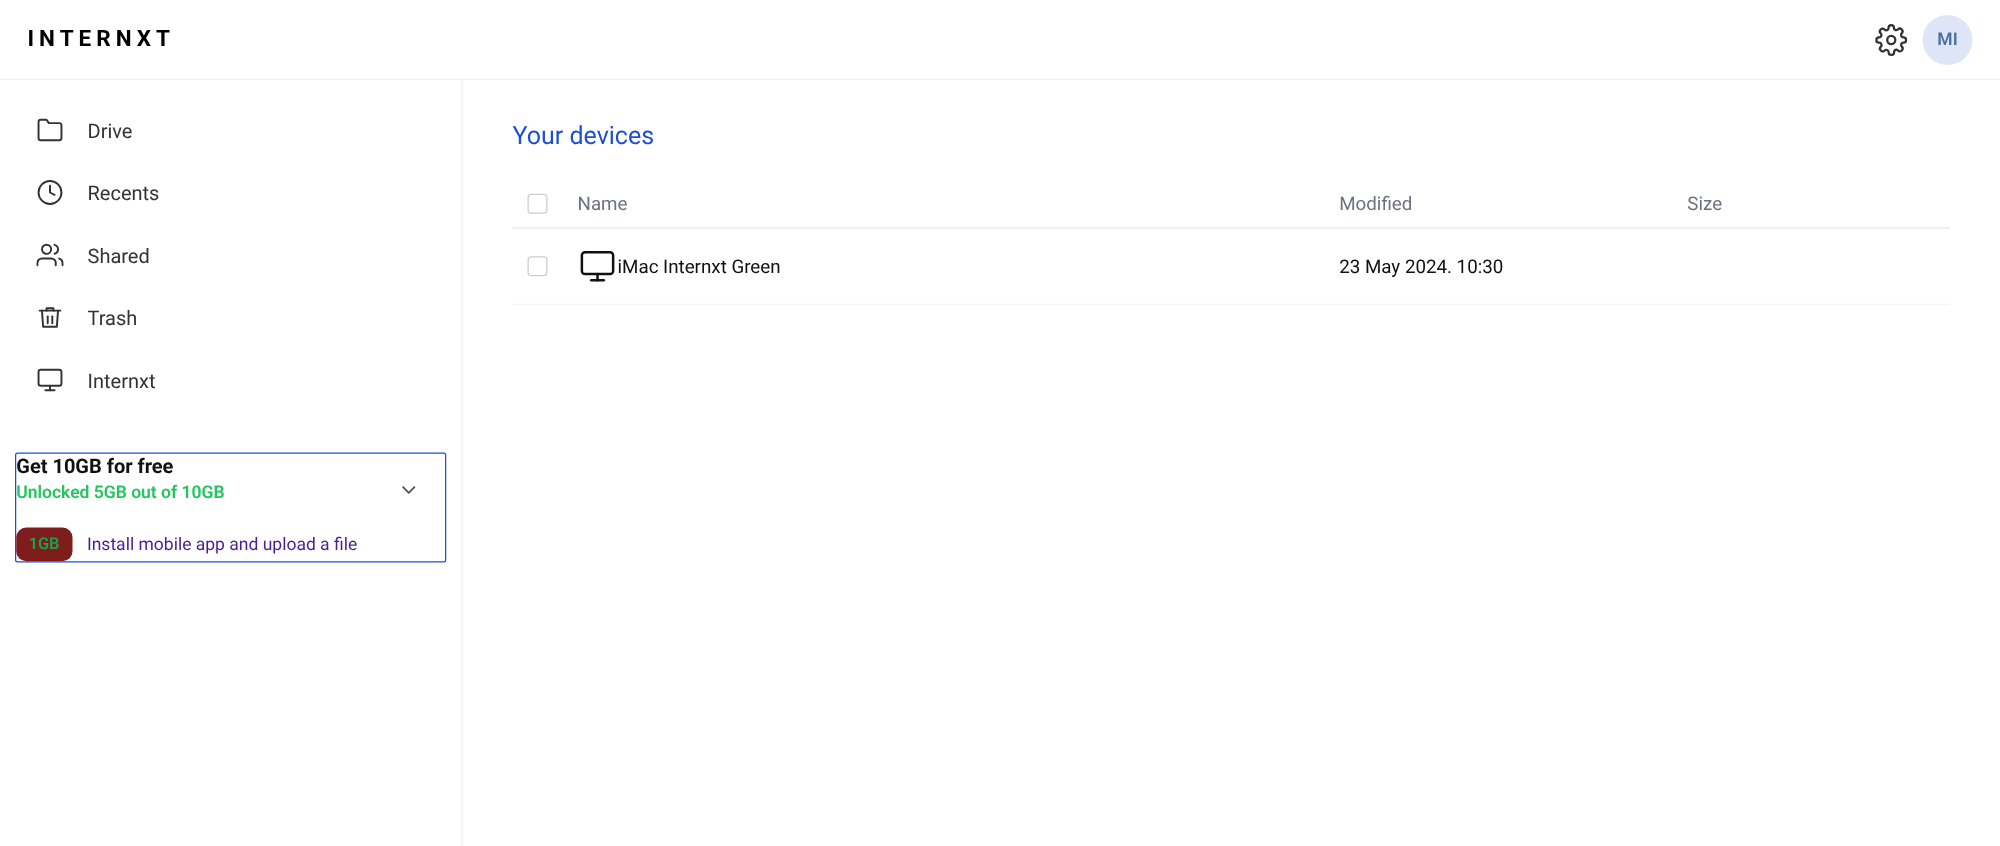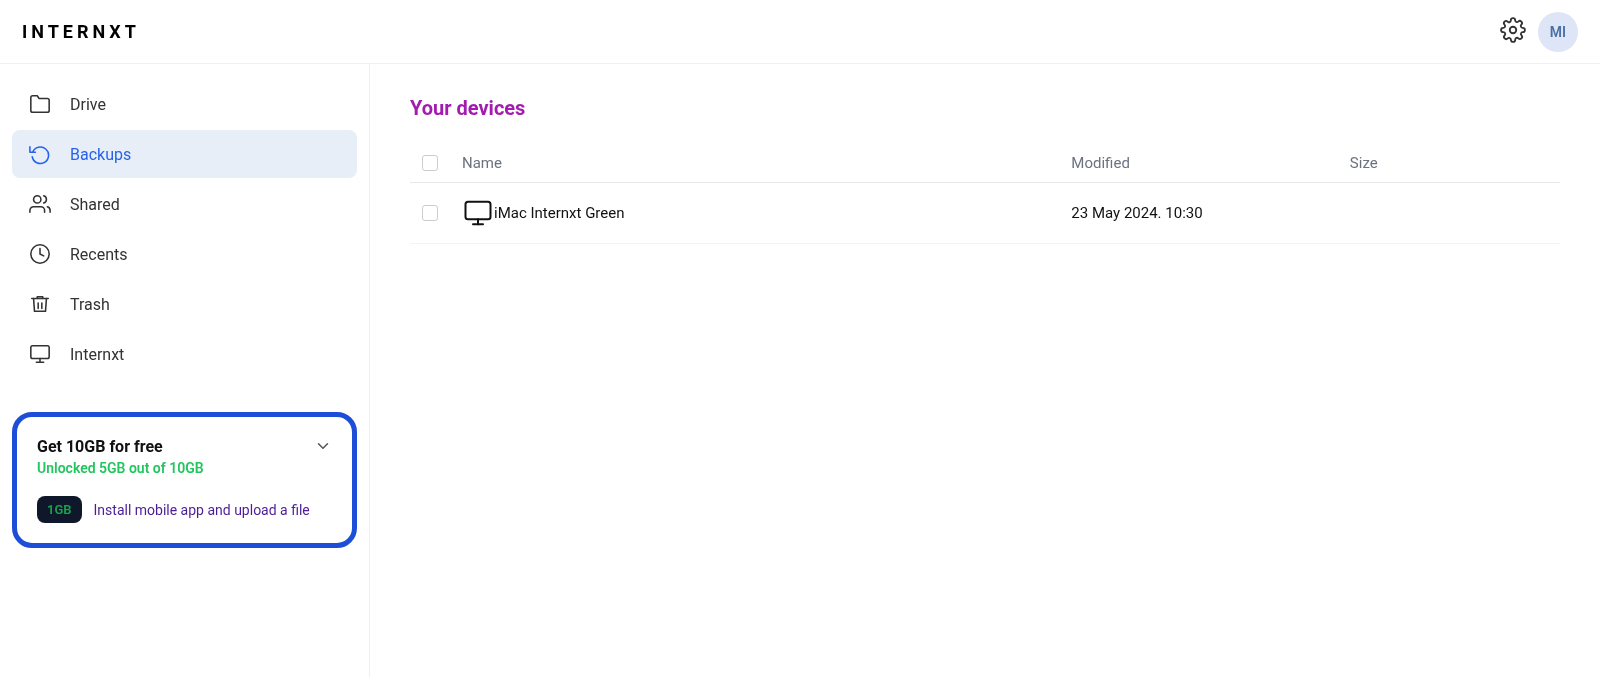--- a/index.html
+++ b/index.html
@@ -25,21 +25,21 @@
       flex-shrink: 0;
     }
     .logo {
       font-size: 18px;
       font-weight: 700;
       letter-spacing: 4px;
       color: #000;
     }
     .header-right {
       display: flex;
-      align-items: flex-start;
+      align-items: center;
       gap: 7px;
     }
     .gear-icon {
       width: 36px;
       height: 36px;
       display: flex;
       align-items: center;
       justify-content: center;
       cursor: pointer;
     }
@@ -100,23 +100,22 @@
       justify-content: center;
       flex-shrink: 0;
     }
     .nav-label {
       font-size: 16px;
     }
 
     
     .promo-card {
       margin-top: auto;
-      border: 5px solid #1d4ed8;
-      border-radius: 20px;
-      padding: 20px;
+      border: 1px solid #1d4ed8;
+      border-radius: 2px;
       position: relative;
     }
     .promo-title {
       font-size: 16px;
       font-weight: 700;
       color: #111;
       margin-bottom: 4px;
     }
     .promo-subtitle {
       font-size: 14px;
@@ -129,43 +128,43 @@
       top: 20px;
       right: 20px;
       cursor: pointer;
     }
     .promo-progress-row {
       display: flex;
       align-items: center;
       gap: 12px;
     }
     .promo-badge {
-      background: #0f172a;
+      background: #7f1d1d;
       color: #16a34a;
       font-size: 13px;
       font-weight: 600;
       padding: 6px 10px;
       border-radius: 8px;
       flex-shrink: 0;
     }
     .promo-text {
       font-size: 14px;
       color: #4c1d95;
     }
 
     
     .content {
       flex: 1;
       padding: 32px 40px;
       overflow-y: auto;
     }
     .content-title {
       font-size: 20px;
-      font-weight: 700;
-      color: #a21caf;
+      font-weight: 400;
+      color: #1d4ed8;
       margin-bottom: 24px;
     }
 
     
     .file-table {
       width: 100%;
       border-collapse: collapse;
     }
     .file-table thead tr {
       border-bottom: 1px solid #e5e7eb;
@@ -244,50 +243,41 @@
 
     <div class="nav-item">
       <span class="nav-icon">
         <svg width="22" height="22" viewBox="0 0 24 24" fill="none" stroke="#333" stroke-width="1.7" stroke-linecap="round" stroke-linejoin="round">
           <path d="M22 19a2 2 0 0 1-2 2H4a2 2 0 0 1-2-2V5a2 2 0 0 1 2-2h5l2 3h9a2 2 0 0 1 2 2z"></path>
         </svg>
       </span>
       <span class="nav-label">Drive</span>
     </div>
 
-    <div class="nav-item active">
-      <span class="nav-icon">
-        <svg width="22" height="22" viewBox="0 0 24 24" fill="none" stroke="#2563eb" stroke-width="1.7" stroke-linecap="round" stroke-linejoin="round">
-          <polyline points="1 4 1 10 7 10"></polyline>
-          <path d="M3.51 15a9 9 0 1 0 .49-4.95"></path>
-        </svg>
-      </span>
-      <span class="nav-label">Backups</span>
+
+    <div class="nav-item">
+      <span class="nav-icon">
+        <svg width="22" height="22" viewBox="0 0 24 24" fill="none" stroke="#333" stroke-width="1.7" stroke-linecap="round" stroke-linejoin="round">
+          <circle cx="12" cy="12" r="10"></circle>
+          <polyline points="12 6 12 12 16 14"></polyline>
+        </svg>
+      </span>
+      <span class="nav-label">Recents</span>
     </div>
 
     <div class="nav-item">
       <span class="nav-icon">
         <svg width="22" height="22" viewBox="0 0 24 24" fill="none" stroke="#333" stroke-width="1.7" stroke-linecap="round" stroke-linejoin="round">
           <path d="M17 21v-2a4 4 0 0 0-4-4H5a4 4 0 0 0-4 4v2"></path>
           <circle cx="9" cy="7" r="4"></circle>
           <path d="M23 21v-2a4 4 0 0 0-3-3.87"></path>
           <path d="M16 3.13a4 4 0 0 1 0 7.75"></path>
         </svg>
       </span>
       <span class="nav-label">Shared</span>
-    </div>
-
-    <div class="nav-item">
-      <span class="nav-icon">
-        <svg width="22" height="22" viewBox="0 0 24 24" fill="none" stroke="#333" stroke-width="1.7" stroke-linecap="round" stroke-linejoin="round">
-          <circle cx="12" cy="12" r="10"></circle>
-          <polyline points="12 6 12 12 16 14"></polyline>
-        </svg>
-      </span>
-      <span class="nav-label">Recents</span>
     </div>
 
     <div class="nav-item">
       <span class="nav-icon">
         <svg width="22" height="22" viewBox="0 0 24 24" fill="none" stroke="#333" stroke-width="1.7" stroke-linecap="round" stroke-linejoin="round">
           <polyline points="3 6 5 6 21 6"></polyline>
           <path d="M19 6l-1 14H6L5 6"></path>
           <path d="M10 11v6"></path>
           <path d="M14 11v6"></path>
           <path d="M9 6V4h6v2"></path>

